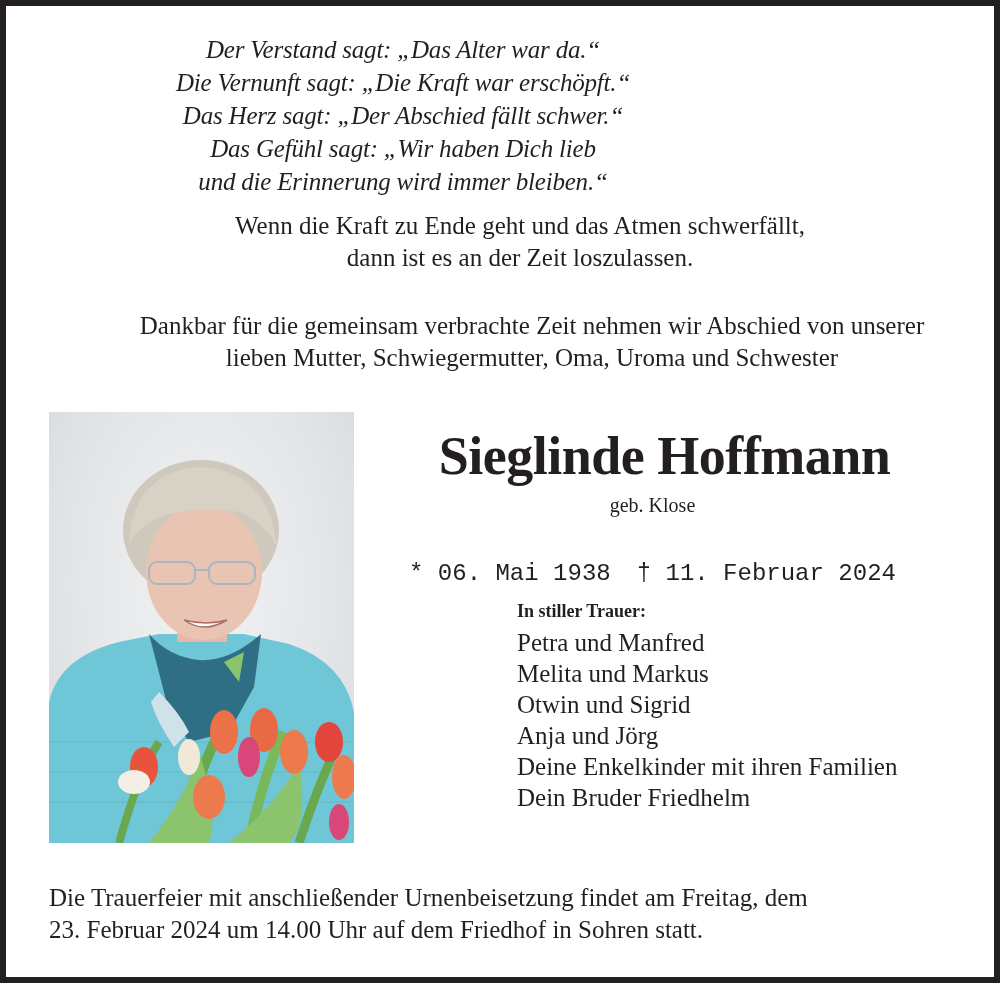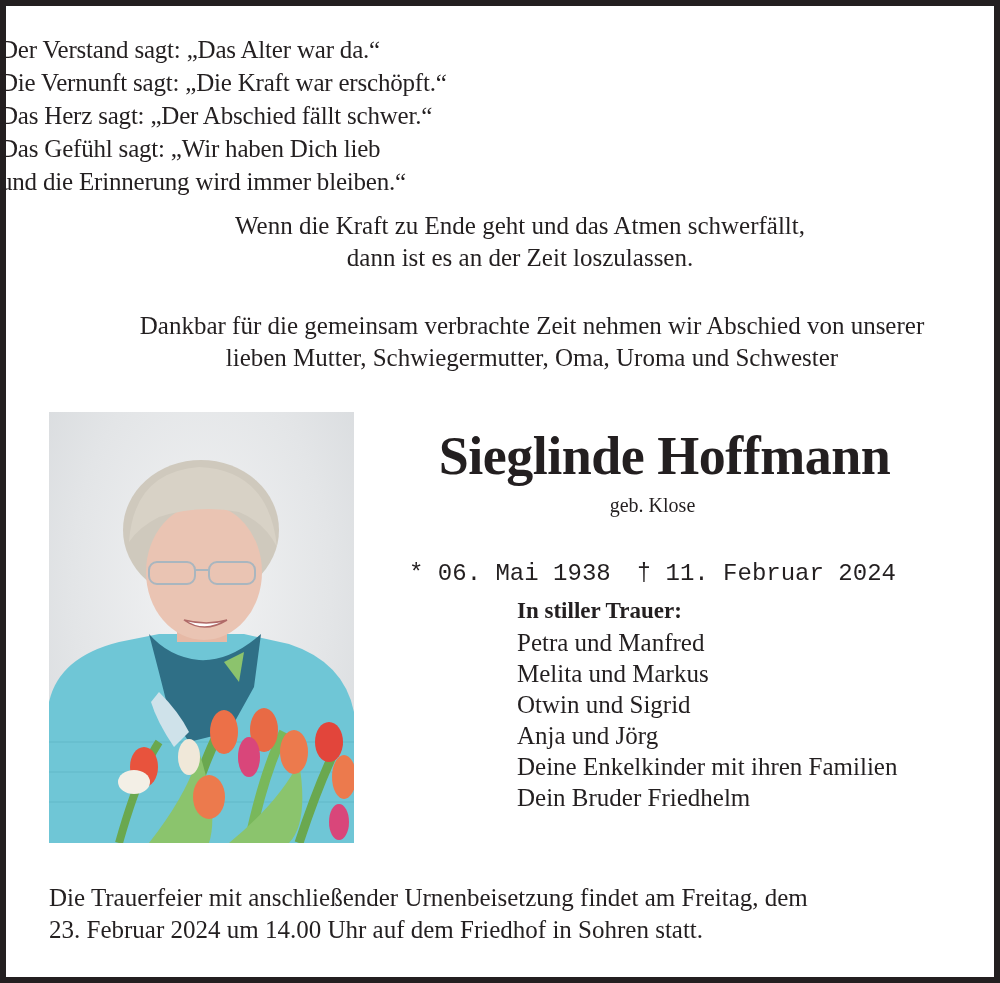--- a/index.html
+++ b/index.html
@@ -4,22 +4,22 @@
 <style>
   html, body { margin:0; padding:0; }
   body {
     width:1000px; height:983px; background:#231f20; position:relative; overflow:hidden;
     font-family: "Liberation Serif", "DejaVu Serif", serif; color:#231f20;
   }
   .sheet {
     position:absolute; left:6px; top:6px; width:988px; height:971px; background:#ffffff;
   }
   .poem {
-    position:absolute; left:0; top:33px; width:806px; 
-    font-size:25px; line-height:33px; letter-spacing:-0.2px;
+    position:absolute; left:0; top:33px; width:806px; text-align:center;
+    font-style:italic; font-size:25px; line-height:33px; letter-spacing:-0.2px;
   }
   .poem div { white-space:nowrap; }
   .para {
     position:absolute; left:0; width:1000px; text-align:center; font-size:25px; line-height:32px;
   }
   .para div { white-space:nowrap; }
   .p1 { top:210px;padding-left:20px; }
   .p2 { top:310px;padding-left:32px; }
   .photo {
     position:absolute; left:49px; top:412px; width:305px; height:431px; overflow:hidden;
@@ -34,21 +34,21 @@
   }
   .dates {
     position:absolute; left:360px; width:585px; top:559px; text-align:center; font-size:24px; line-height:30px;
     white-space:nowrap;
     font-family:Liberation Mono, monospace;
   }
   .dates .gap { display:inline-block; width:26px; }
   .mourn {
     position:absolute; left:517px; top:595px;
   }
-  .mourn .head { font-weight:bold; font-size:23px; line-height:32px; }
+  .mourn .head { font-weight:bold; font-size:18px; line-height:32px; }
   .mourn .item { font-size:25px; line-height:31px; white-space:nowrap; }
   .service {
     position:absolute; left:49px; top:882px; font-size:25px; line-height:32px;
   }
   .service div { white-space:nowrap; }
 </style>
 </head>
 <body>
 
 <div class="sheet"></div>

